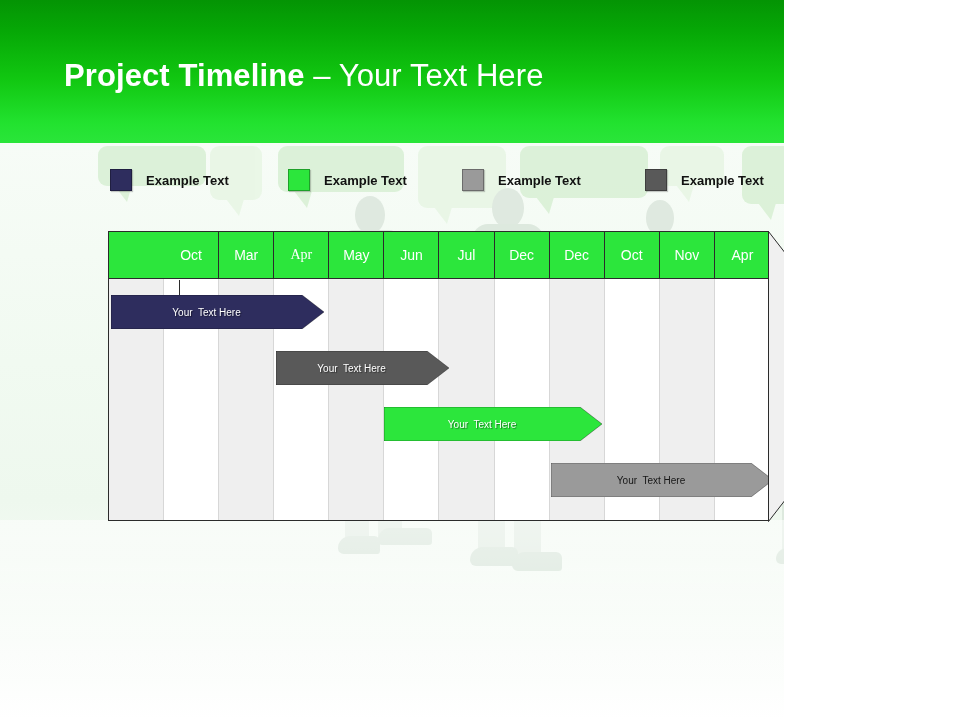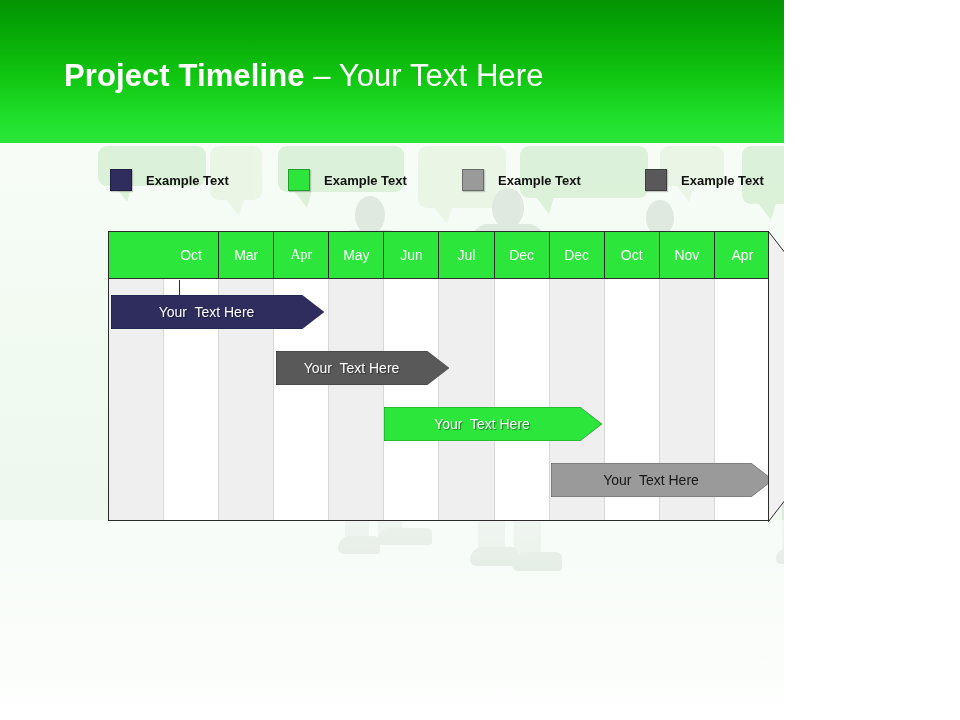--- a/index.html
+++ b/index.html
@@ -189,21 +189,21 @@
     display: block;
   }
   .bar svg { display: block; }
   .bar-label {
     position: absolute;
     top: 0;
     left: 0;
     height: 34px;
     display: flex;
     align-items: center;
-    font-size: 14px;
+    font-size: 10px;
     white-space: pre;
     pointer-events: none;
   }
   .bar-label.light {
     color: #ffffff;
     text-shadow: 1px 1px 1px rgba(0,0,0,.45);
   }
   .bar-label.dark {
     color: #161616;
   }

